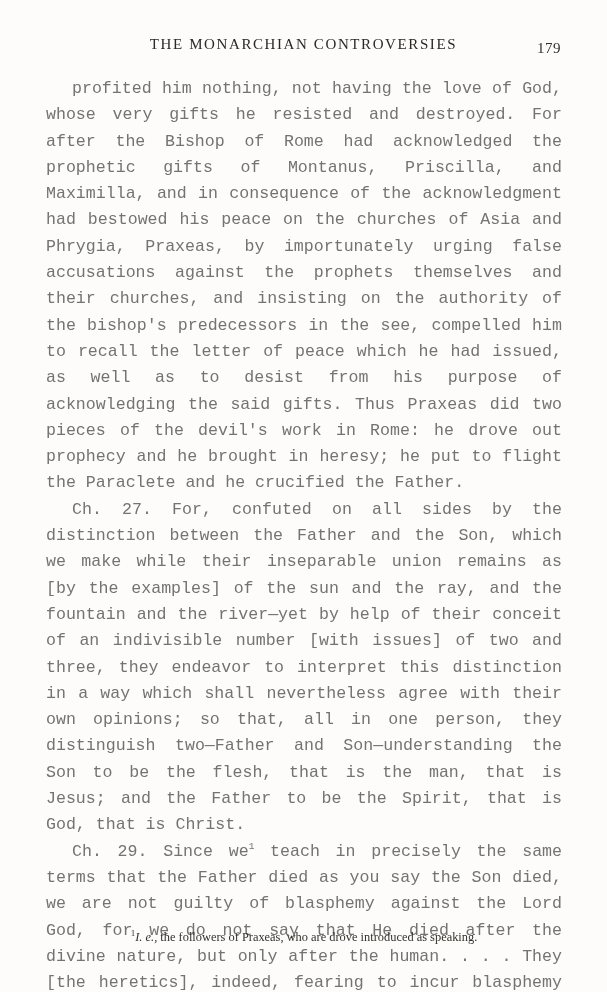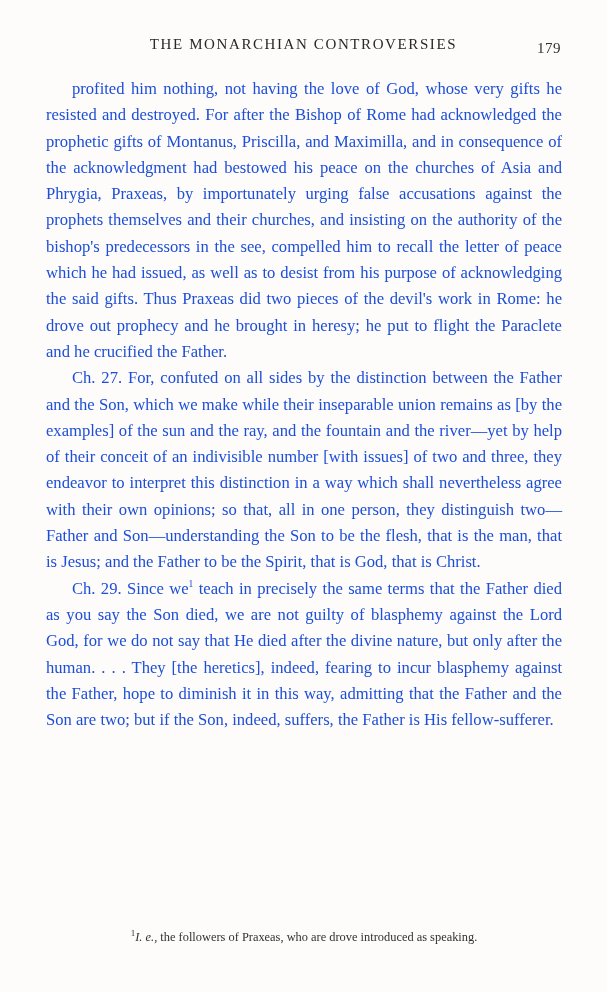--- a/index.html
+++ b/index.html
@@ -54,22 +54,23 @@
     left: 46px;
     top: 76px;
     width: 516px;
   }
   .para {
     margin: 0 0 0 0;
     font-size: 16.6px;
     line-height: 26.3px;
     text-align: justify;
     text-justify: inter-word;
-    color: #1d4ed8;
+    color: #737373;
     hyphens: manual;
+    font-family: Liberation Mono, monospace;
   }
   .para.indent {
     text-indent: 26px;
   }
   .footnote-rule {
     position: absolute;
     left: 46px;
     top: 921px;
     width: 0px;
     height: 1px;

